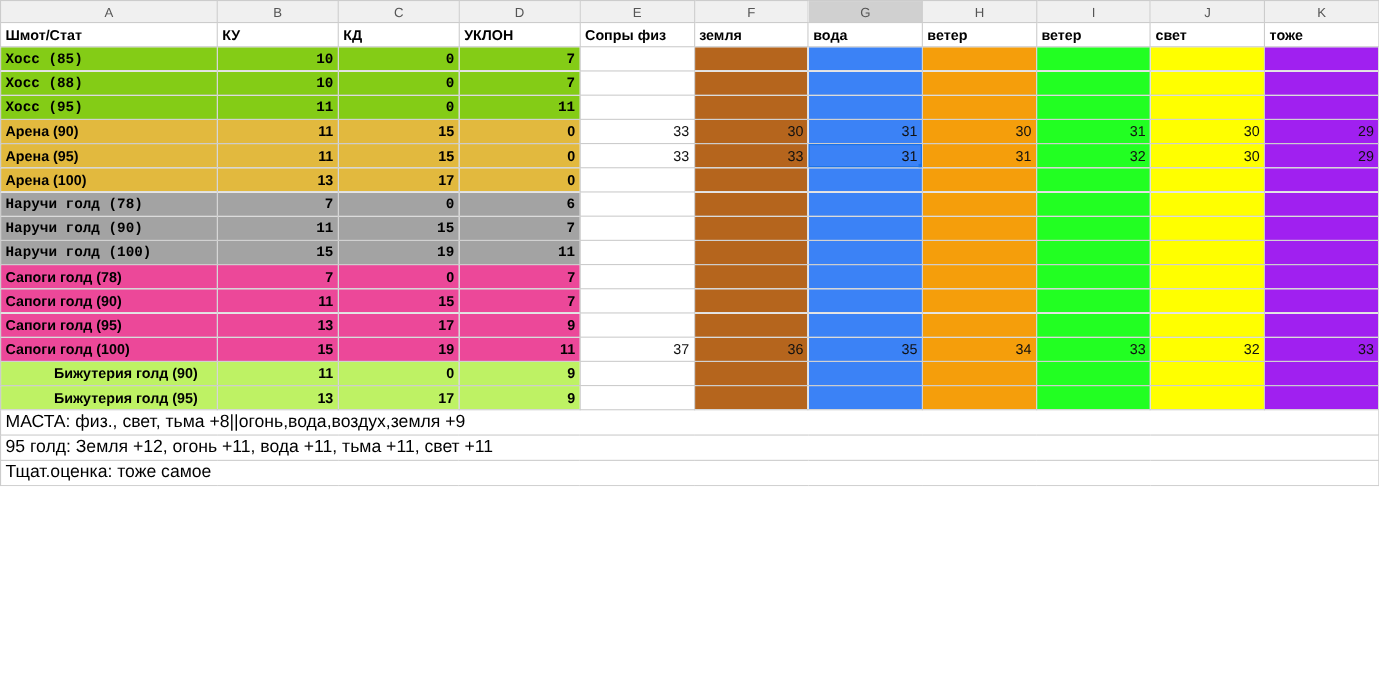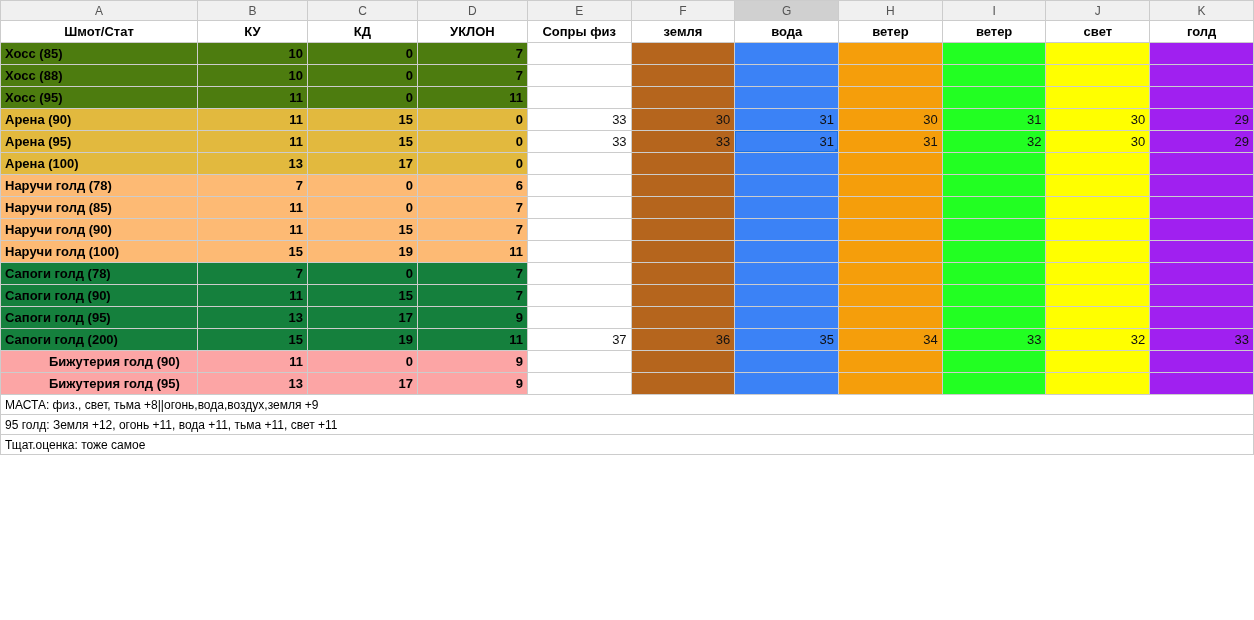--- a/index.html
+++ b/index.html
@@ -2,35 +2,35 @@
 <html><head>
 <meta charset="utf-8">
 <style>
   * { box-sizing: border-box; }
   html, body { margin: 0; padding: 0; font-family: Arial, sans-serif; font-size: 13px; background: #fff; }
   .sheet { width: 1254px; }
   table { border-collapse: collapse; table-layout: fixed; width: 100%; }
   th, td { border: 1px solid #ccc; height: 22px; padding: 0 4px; overflow: hidden; white-space: nowrap; }
   .col-hdr { background: #f0f0f0; color: #555; text-align: center; font-weight: normal; font-size: 12px; height: 20px; }
   .col-hdr.sel { background: #d0d0d0; }
-  .hdr-row td { font-weight: bold; text-align: center; }
+  .hdr-row td { font-weight: bold; text-align: left; }
   .num { text-align: right; }
   .bold { font-weight: bold; }
   .el-dark { color: #111; }
-  .note td { font-size: 12px; padding: 2px 4px; height: 20px; }
+  .note td { font-size: 16px; padding: 2px 4px; height: 20px; }
   
   .cA { width: 190px; }
   .cB, .cC, .cD { width: 106px; }
   .cE, .cF, .cG, .cH, .cI, .cJ, .cK { width: 100px; }
   
-  .bg-hoss { background: #4d7c0f; }
+  .bg-hoss { background: #84cc16; font-family: Liberation Mono, monospace; }
   .bg-arena { background: #e2b93e; }
-  .bg-brace { background: #fdba74; }
-  .bg-boots { background: #15803d; margin-left: 46px; }
-  .bg-bij { background: #fca5a5; padding-left: 48px; }
+  .bg-brace { background: #a3a3a3; font-family: Liberation Mono, monospace; }
+  .bg-boots { background: #ec4899; margin-left: 46px; }
+  .bg-bij { background: #bef264; padding-left: 48px; }
   
   .el-E { background: #ffffff; }
   .el-F { background: #b5651d; }
   .el-G { background: #3b82f6; }
   .el-H { background: #f59e0b; }
   .el-I { background: #22ff22; }
   .el-J { background: #ffff00; }
   .el-K { background: #a020f0; }
   
   .sel-cell { position: relative; }
@@ -80,21 +80,21 @@
       <td>Шмот/Стат</td>
       <td>КУ</td>
       <td>КД</td>
       <td>УКЛОН</td>
       <td>Сопры физ</td>
       <td>земля</td>
       <td>вода</td>
       <td>ветер</td>
       <td>ветер</td>
       <td>свет</td>
-      <td>голд</td>
+      <td>тоже</td>
     </tr>
 
   <tr>
           <td class="bg-hoss bold">Хосс (85)</td>
           <td class="bg-hoss bold num">10</td>
           <td class="bg-hoss bold num">0</td>
           <td class="bg-hoss bold num">7</td>
           <td class="el-E num el-dark"></td>
           <td class="el-F num el-dark"></td>
           <td class="el-G num el-dark"></td>
@@ -175,33 +175,20 @@
           <td class="bg-brace bold num">6</td>
           <td class="el-E num el-dark"></td>
           <td class="el-F num el-dark"></td>
           <td class="el-G num el-dark"></td>
           <td class="el-H num el-dark"></td>
           <td class="el-I num el-dark"></td>
           <td class="el-J num el-dark"></td>
           <td class="el-K num el-dark"></td>
         </tr>
         <tr>
-          <td class="bg-brace bold">Наручи голд (85)</td>
-          <td class="bg-brace bold num">11</td>
-          <td class="bg-brace bold num">0</td>
-          <td class="bg-brace bold num">7</td>
-          <td class="el-E num el-dark"></td>
-          <td class="el-F num el-dark"></td>
-          <td class="el-G num el-dark"></td>
-          <td class="el-H num el-dark"></td>
-          <td class="el-I num el-dark"></td>
-          <td class="el-J num el-dark"></td>
-          <td class="el-K num el-dark"></td>
-        </tr>
-        <tr>
           <td class="bg-brace bold">Наручи голд (90)</td>
           <td class="bg-brace bold num">11</td>
           <td class="bg-brace bold num">15</td>
           <td class="bg-brace bold num">7</td>
           <td class="el-E num el-dark"></td>
           <td class="el-F num el-dark"></td>
           <td class="el-G num el-dark"></td>
           <td class="el-H num el-dark"></td>
           <td class="el-I num el-dark"></td>
           <td class="el-J num el-dark"></td>
@@ -253,21 +240,21 @@
           <td class="bg-boots bold num">9</td>
           <td class="el-E num el-dark"></td>
           <td class="el-F num el-dark"></td>
           <td class="el-G num el-dark"></td>
           <td class="el-H num el-dark"></td>
           <td class="el-I num el-dark"></td>
           <td class="el-J num el-dark"></td>
           <td class="el-K num el-dark"></td>
         </tr>
         <tr>
-          <td class="bg-boots bold">Сапоги голд (200)</td>
+          <td class="bg-boots bold">Сапоги голд (100)</td>
           <td class="bg-boots bold num">15</td>
           <td class="bg-boots bold num">19</td>
           <td class="bg-boots bold num">11</td>
           <td class="el-E num el-dark">37</td>
           <td class="el-F num el-dark">36</td>
           <td class="el-G num el-dark">35</td>
           <td class="el-H num el-dark">34</td>
           <td class="el-I num el-dark">33</td>
           <td class="el-J num el-dark">32</td>
           <td class="el-K num el-dark">33</td>

